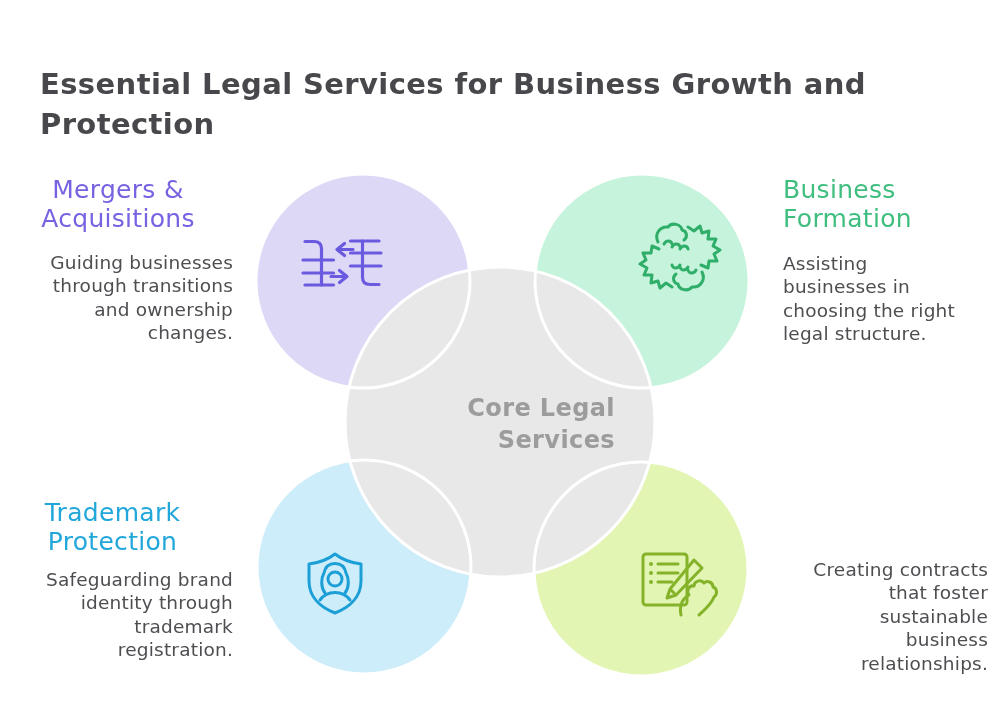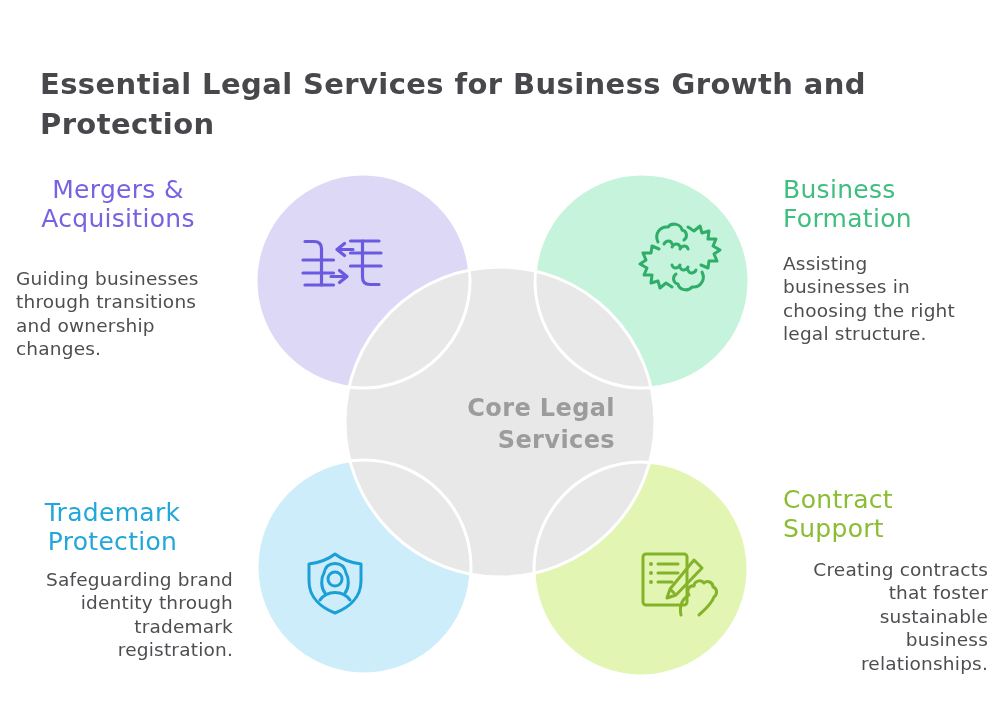--- a/index.html
+++ b/index.html
@@ -17,21 +17,21 @@
   .diagram { position:absolute; left:0; top:0; }
   .heading {
     position:absolute; font-weight:normal; font-size:25px; line-height:1.14;
     white-space:pre-line; letter-spacing:0.3px;
   }
   .desc {
     position:absolute; font-size:18.5px; line-height:1.27; color:#4e4e52;
     white-space:pre-line; letter-spacing:0.2px;
   }
   .h-tl { left:18px;  top:176px; width:200px; text-align:center; }
-  .d-tl { left:16px;  top:267px; width:217px; text-align:left;  }
+  .d-tl { left:16px;  top:251px; width:217px; text-align:right;  }
   .h-tr { left:783px; top:176px; width:205px; text-align:left;   }
   .d-tr { left:783px; top:252px; width:205px; text-align:left;   }
   .h-bl { left:14px;  top:499px; width:197px; text-align:center; }
   .d-bl { left:16px;  top:568px; width:217px; text-align:right;  }
   .h-br { left:783px; top:486px; width:205px; text-align:left;   }
   .d-br { left:783px; top:558px; width:205px; text-align:right;   }
   .center-label {
     position:absolute; left:385px; top:392px; width:230px; text-align:right;
     font-size:24px; font-weight:bold; line-height:1.35; white-space:pre-line;
     letter-spacing:0.4px;
@@ -112,22 +112,20 @@
 choosing the right
 legal structure.</div>
 
   <div class="heading h-bl" style="color: rgb(34, 167, 219);">Trademark
 Protection</div>
   <div class="desc d-bl">Safeguarding brand
 identity through
 trademark
 registration.</div>
 
-  <div class="heading h-br" style="color: rgb(139, 189, 51);">Contract
-Support</div>
   <div class="desc d-br">Creating contracts
 that foster
 sustainable
 business
 relationships.</div>
 
   <div class="center-label" style="color: rgb(156, 156, 156);">Core Legal
 Services</div>
 </div>
 

